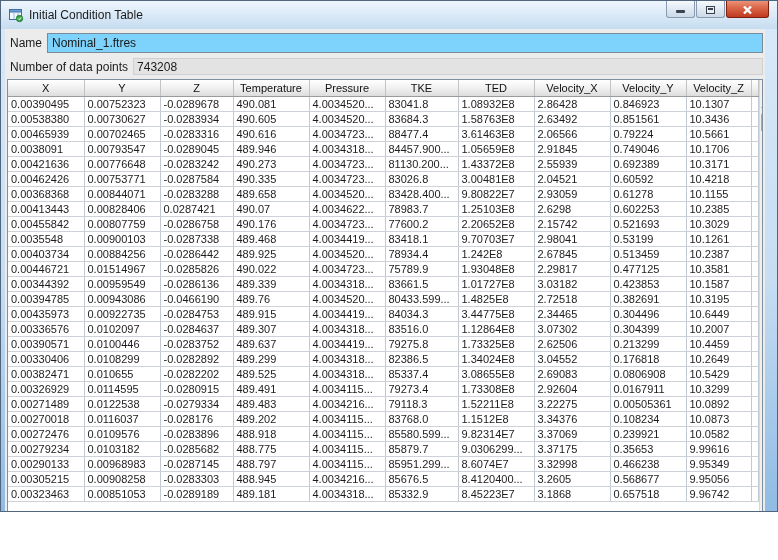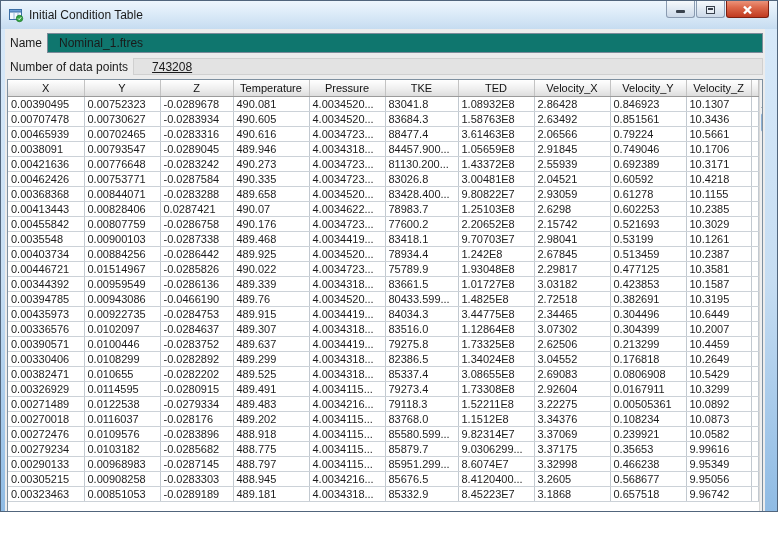--- a/index.html
+++ b/index.html
@@ -38,26 +38,26 @@
   .glyph-max{width:9px;height:8px;border:1px solid #39424d;background:#e8eef5;position:relative;}
   .glyph-max::after{content:"";position:absolute;left:1px;right:1px;top:1px;height:2px;background:#39424d;}
   
   .content{
     flex:1;margin:0 12px 4px 4px;background:#ececec;
     display:flex;flex-direction:column;justify-content:flex-end;
   }
   .field-row{display:flex;align-items:center;margin:3px 2px 0 2px;height:21px;}
   .field-label{font-size:12px;color:#1a1a1a;padding:0 5px 0 3px;white-space:nowrap;}
   .name-input{
-    flex:1;height:20px;border:1px solid #7b8a99;background:#0f766e;
-    font:12px "Liberation Sans",sans-serif;padding:0 11px;color:#1a1a1a;outline:none;
+    flex:1;height:20px;border:1px solid #7b8a99;background:#7dd3fc;
+    font:12px "Liberation Sans",sans-serif;padding:0 4px;color:#1a1a1a;outline:none;
   }
   .points-field{
     flex:1;height:17px;line-height:16px;background:#e3e3e3;
-    border:1px solid #d0d0d0;font-size:12px;color:#1a1a1a;padding:0 18px;text-decoration:underline;
+    border:1px solid #d0d0d0;font-size:12px;color:#1a1a1a;padding:0 3px;
   }
   
   .table-area{
     margin:2px 2px 0 2px;height:447px;flex:0 0 447px;
     border:1px solid #7e90a0;background:#ffffff;
     display:flex;overflow:hidden;
   }
   .viewport{width:751px;flex:0 0 751px;overflow:hidden;}
   table{border-collapse:collapse;table-layout:fixed;width:750px;font:11px "Liberation Sans",sans-serif;}
   th{
@@ -189,21 +189,21 @@
                 <td>490.081</td>
                 <td>4.0034520...</td>
                 <td>83041.8</td>
                 <td>1.08932E8</td>
                 <td>2.86428</td>
                 <td>0.846923</td>
                 <td>10.1307</td>
                 <td></td>
               </tr>
               <tr>
-                <td>0.00707478</td>
+                <td>0.00538380</td>
                 <td>0.00730627</td>
                 <td>-0.0283934</td>
                 <td>490.605</td>
                 <td>4.0034520...</td>
                 <td>83684.3</td>
                 <td>1.58763E8</td>
                 <td>2.63492</td>
                 <td>0.851561</td>
                 <td>10.3436</td>
                 <td></td>

